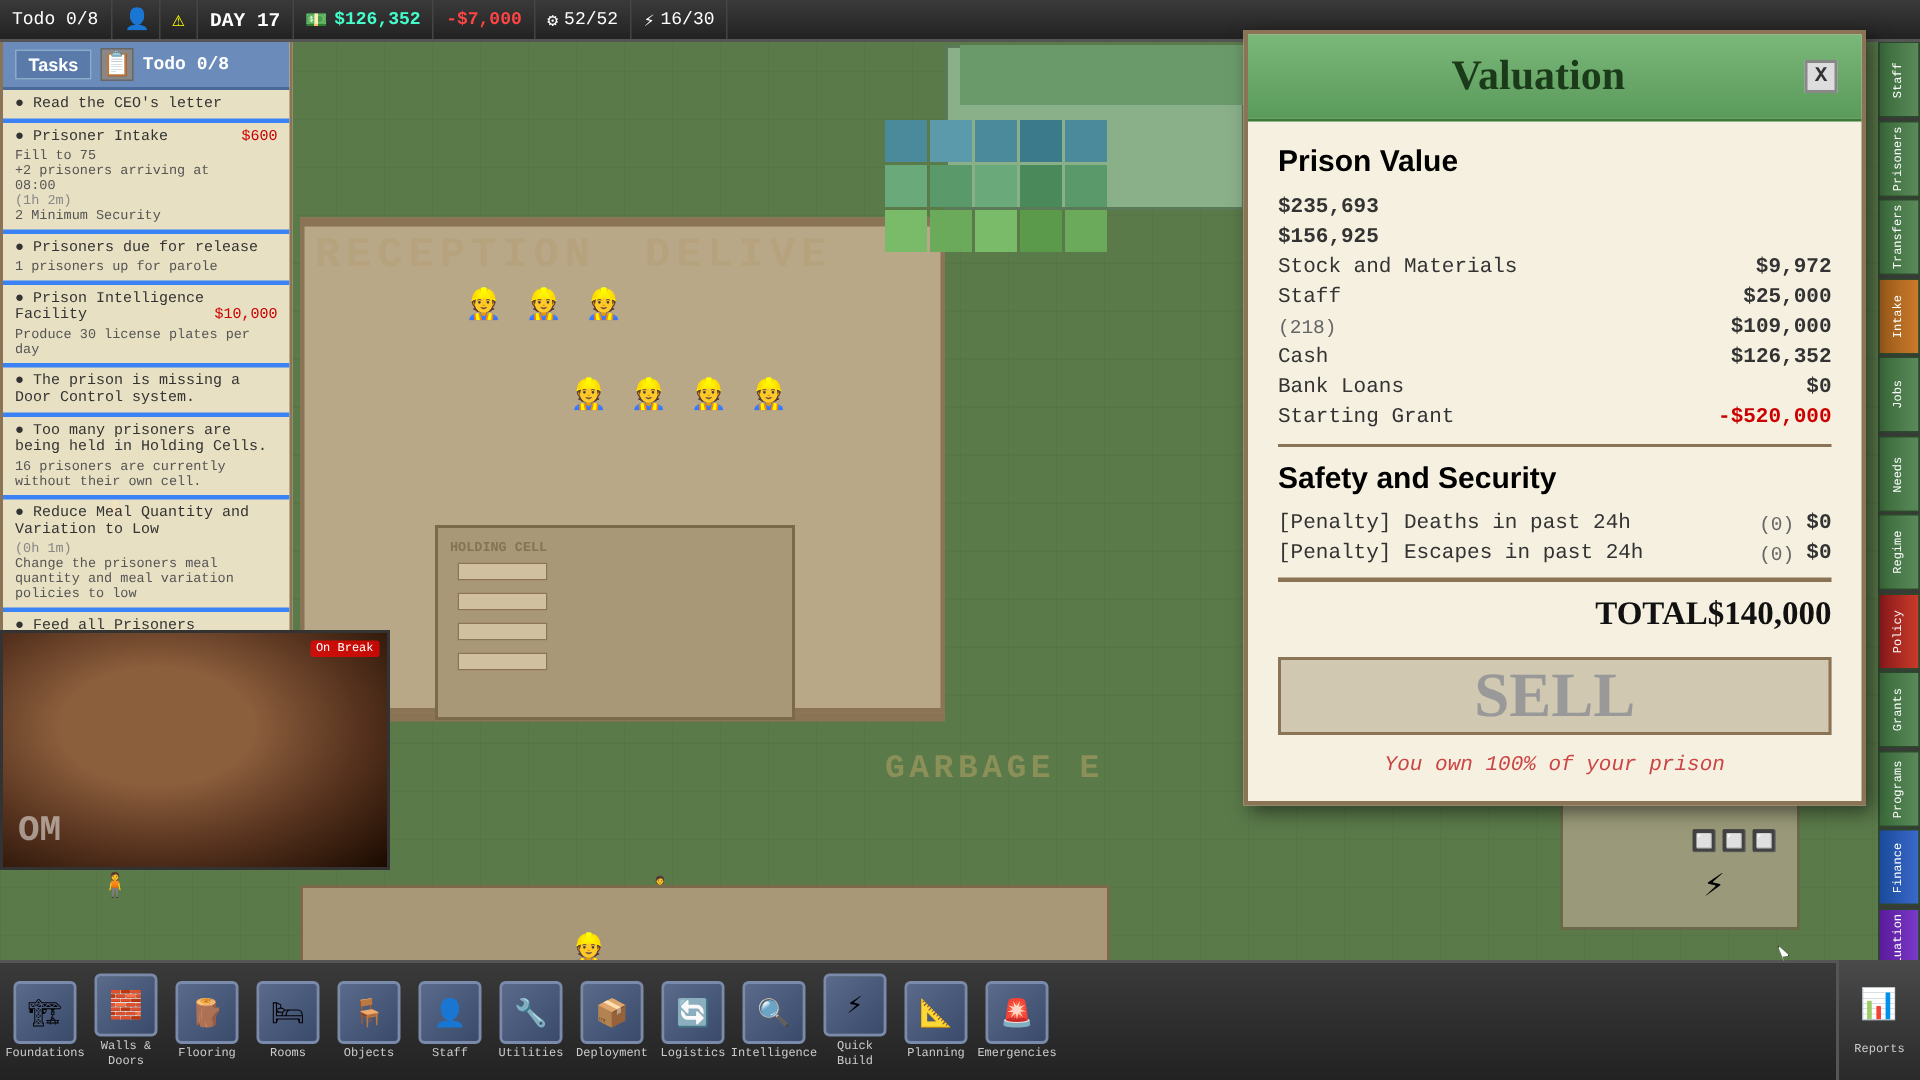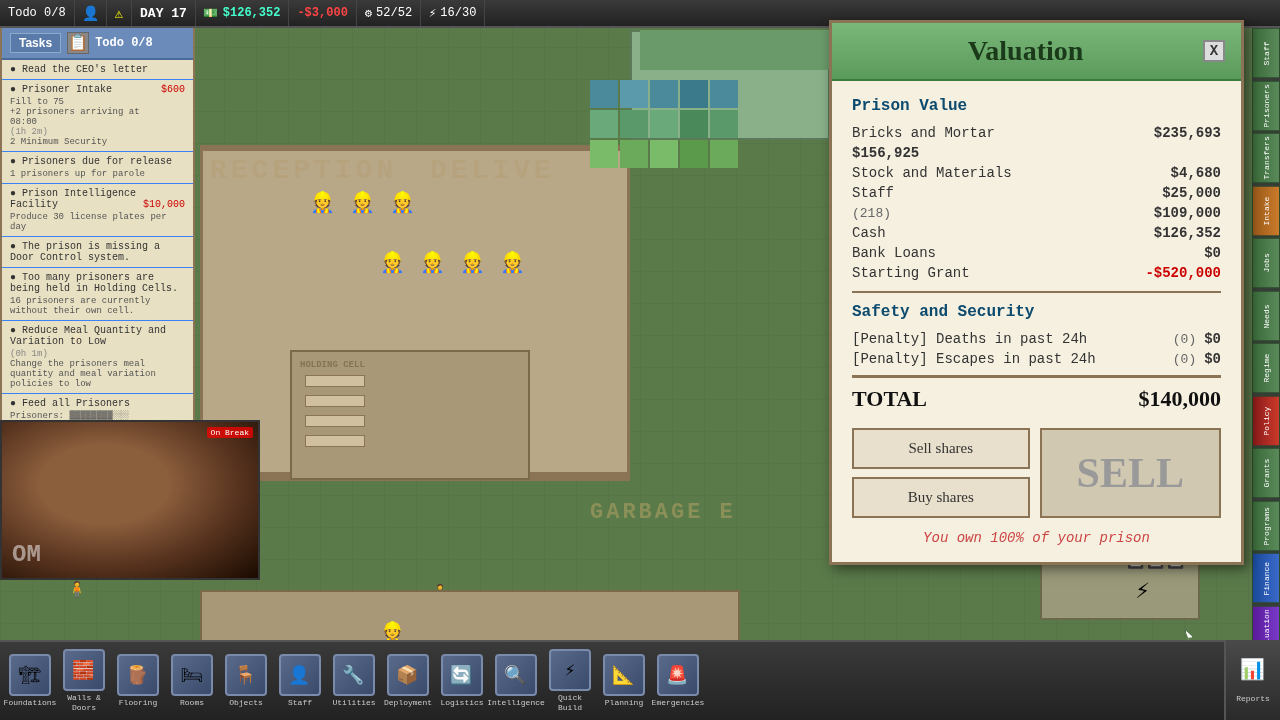--- a/index.html
+++ b/index.html
@@ -93,21 +93,21 @@
     }
 
     #todo-label {
       color: #fff;
       font-size: 12px;
       font-weight: bold;
     }
 
     .task-item {
       padding: 4px 8px;
-      border-bottom: 1px solid #3b82f6;
+      border-bottom: 3px solid #3b82f6;
       font-size: 10px;
       color: #333;
     }
     .task-item .task-reward { color: #c00; float: right; font-size: 10px; }
     .task-item .task-sub { color: #555; font-size: 9px; margin-top: 2px; }
     .task-item .task-time { color: #888; font-size: 9px; }
 
     
     #webcam {
       position: absolute;
@@ -318,25 +318,25 @@
       font-weight: bold;
       font-size: 14px;
       color: #333;
     }
 
     #val-body {
       padding: 16px 20px;
     }
 
     .val-section-title {
-      font-size: 16px;
+      font-size: 20px;
       font-weight: bold;
-      color: #0c4a6e;
+      color: #000000;
       margin-bottom: 10px;
-      font-family: Liberation Mono, monospace;
+      font-family: Liberation Sans, sans-serif;
     }
 
     .val-row {
       display: flex;
       justify-content: space-between;
       align-items: center;
       margin-bottom: 4px;
       font-size: 14px;
       color: #333;
     }
@@ -347,21 +347,21 @@
     .val-row .val-amount.negative { color: #c00; }
 
     .val-divider {
       border: none;
       border-top: 2px solid #8b7355;
       margin: 10px 0;
     }
 
     .val-total-row {
       display: flex;
-      justify-content: space-between;
+      justify-content: flex-end;
       align-items: center;
       font-size: 22px;
       font-weight: bold;
       color: #111;
       margin-bottom: 16px;
       font-family: Georgia, serif;
     }
 
     .val-total-divider {
       border: none;
@@ -505,21 +505,21 @@
     <span style="color:#ff0;font-size:14px;">⚠</span>
   </div>
   <div class="hud-item">
     <span class="hud-day">DAY 17</span>
   </div>
   <div class="hud-item">
     <span style="color:#4fc;font-size:12px;">💵</span>
     <span class="hud-money">$126,352</span>
   </div>
   <div class="hud-item">
-    <span class="hud-expense">-$3,000</span>
+    <span class="hud-expense">-$7,000</span>
   </div>
   <div class="hud-item">
     <span style="font-size:12px;">⚙</span>
     <span>52/52</span>
   </div>
   <div class="hud-item">
     <span style="font-size:12px;">⚡</span>
     <span>16/30</span>
   </div>
 </div>
@@ -678,29 +678,28 @@
 
 <div id="valuation-window">
   <div id="val-title-bar">
     <span id="val-title">Valuation</span>
     <div id="val-close">X</div>
   </div>
   <div id="val-body">
     <div class="val-section-title">Prison Value</div>
 
     <div class="val-row">
-      <span class="val-label">Bricks and Mortar</span>
       <span class="val-amount">$235,693</span>
     </div>
     <div class="val-row">
       <span class="val-amount">$156,925</span>
     </div>
     <div class="val-row">
       <span class="val-label">Stock and Materials</span>
-      <span class="val-amount">$4,680</span>
+      <span class="val-amount">$9,972</span>
     </div>
     <div class="val-row">
       <span class="val-label">Staff</span>
       <span class="val-amount">$25,000</span>
     </div>
     <div class="val-row">
       <span class="val-qty">(218)</span>
       <span class="val-amount">$109,000</span>
     </div>
     <div class="val-row">
@@ -730,24 +729,20 @@
       <span class="val-amount">$0</span>
     </div>
 
     <hr class="val-total-divider">
     <div class="val-total-row">
       <span>TOTAL</span>
       <span>$140,000</span>
     </div>
 
     <div id="val-buttons">
-      <div style="display:flex;flex-direction:column;gap:8px;flex:1;">
-        <button class="val-action-btn">Sell shares</button>
-        <button class="val-action-btn">Buy shares</button>
-      </div>
       <div id="sell-big-btn">SELL</div>
     </div>
 
     <div id="val-ownership">You own 100% of your prison</div>
   </div>
 </div>
 
 <div id="cursor" style="left:1185px;top:630px;"></div>
 
 </body></html>

